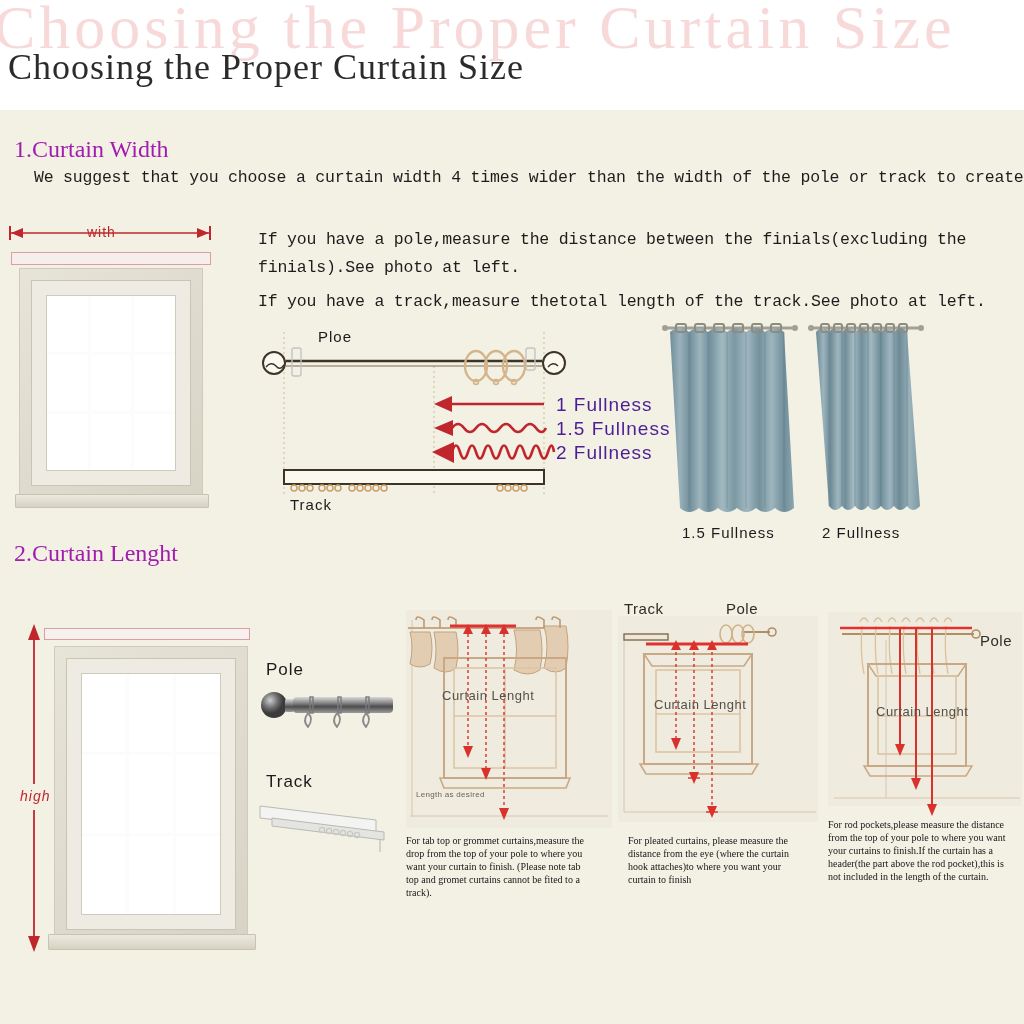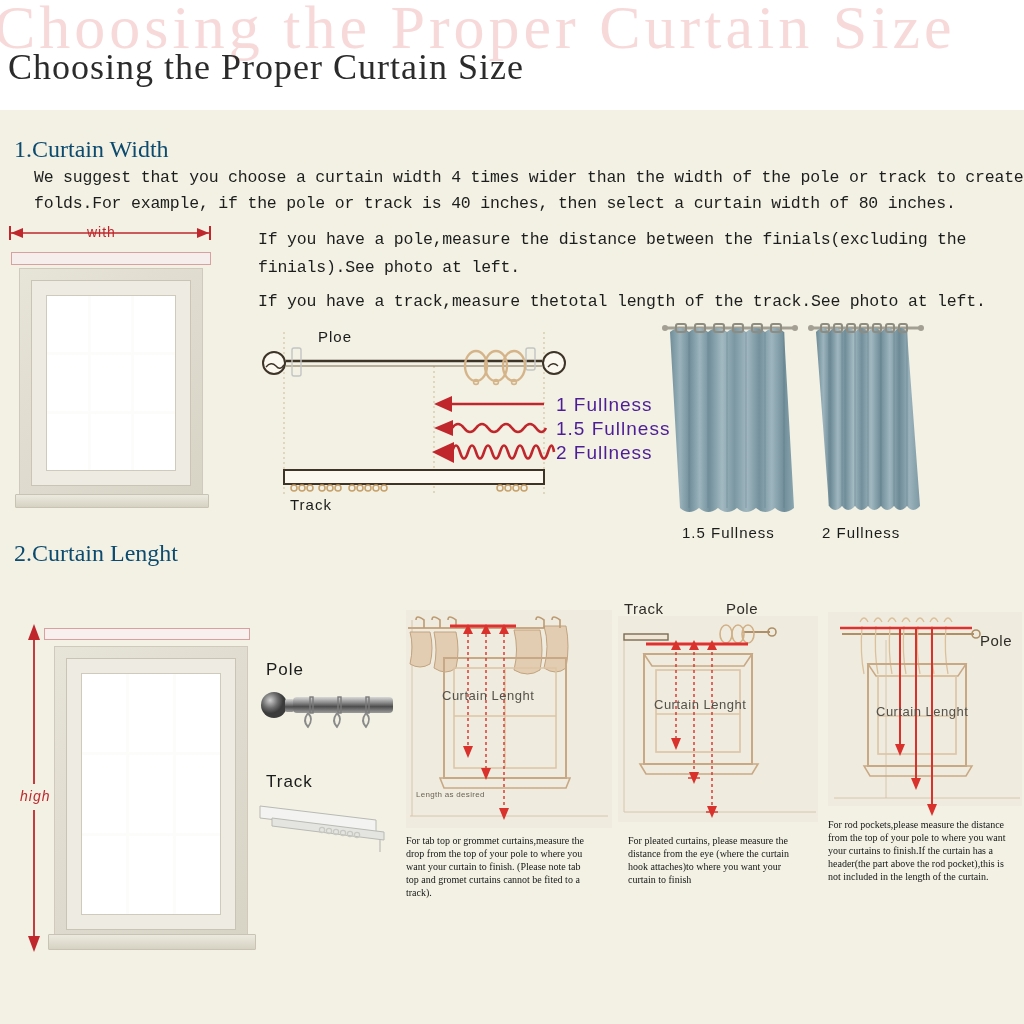--- a/index.html
+++ b/index.html
@@ -21,21 +21,21 @@
   }
   .title{
     position:absolute;left:8px;top:46px;
     font-family:"Liberation Serif","DejaVu Serif",serif;
     font-size:36px;color:#2b2b2b;white-space:nowrap;letter-spacing:1px;
   }
 
   
   .sec-head{
     position:absolute;font-family:"Liberation Serif","DejaVu Serif",serif;
-    font-size:24px;color:#0c4a6e;white-space:nowrap;
+    font-size:24px;color:#a21caf;white-space:nowrap;
   }
   .body-line{
     position:absolute;font-family:"Liberation Mono","DejaVu Sans Mono",monospace;
     font-size:16.5px;color:#1d1d1d;white-space:nowrap;letter-spacing:-0.2px;
   }
   .caption{
     position:absolute;font-family:"Liberation Serif","DejaVu Serif",serif;
     font-size:10px;color:#161616;line-height:1.30;
   }
   .lbl{
@@ -74,21 +74,20 @@
 
 <div class="page">
 
   <div class="header">
     <div class="watermark">Choosing the Proper Curtain Size</div>
     <div class="title">Choosing the Proper Curtain Size</div>
   </div>
 
   <div class="sec-head" style="left:14px;top:136px;">1.Curtain Width</div>
   <div class="body-line" style="left:34px;top:168px;">We suggest that you choose a curtain width 4 times wider than the width of the pole or track to create</div>
-  <div class="body-line" style="left:34px;top:194px;">folds.For example, if the pole or track is 40 inches, then select a curtain width of 80 inches.</div>
 
   <div class="body-line" style="left:258px;top:258px;">finials).See photo at left.</div>
   <div class="body-line" style="left:258px;top:230px;">If you have a pole,measure the distance between the finials(excluding the</div>
   <div class="body-line" style="left:258px;top:292px;">If you have a track,measure thetotal length of the track.See photo at left.</div>
 
   <div style="position:absolute;left:1px;top:216px;width:228px;height:300px;">
 
     <svg style="position:absolute;left:0;top:0;" width="228" height="34">
       <line x1="9" y1="10" x2="9" y2="24" stroke="#c0272d" stroke-width="2"></line>
       <line x1="209" y1="10" x2="209" y2="24" stroke="#c0272d" stroke-width="2"></line>

